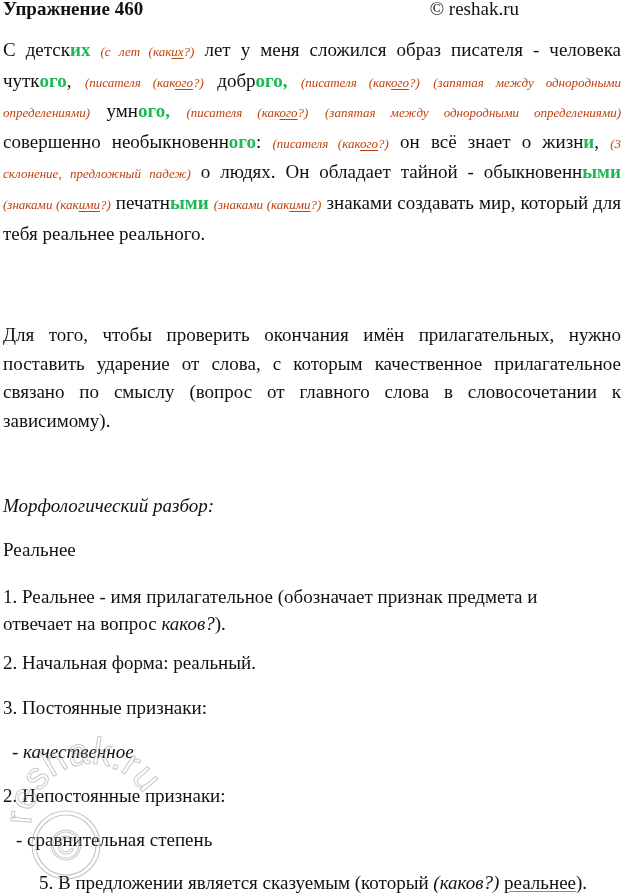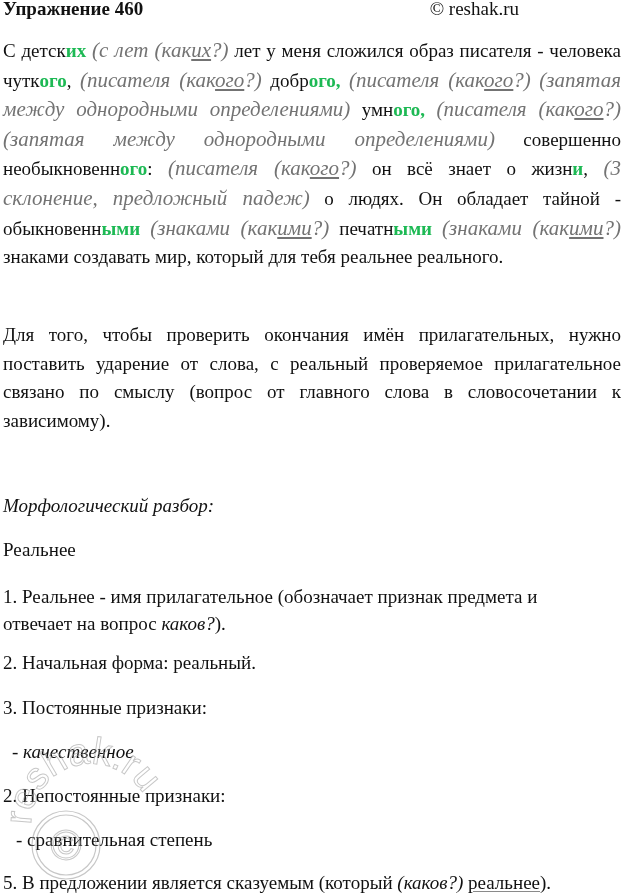--- a/index.html
+++ b/index.html
@@ -15,21 +15,21 @@
     }
     .copyright {
       position: absolute; right: 4px; top: -2px; font-size: 19px;
     }
     .para {
       position: absolute; left: 3px; width: 618px; font-size: 19px;
       line-height: 28.6px; text-align: justify; text-align-last: left;
     }
     .p1 { top: 36px; }
     .p2 { top: 321px; }
-    .hint { font-style: italic; color: #737373; font-size: 21px; }
+    .hint { font-style: italic; color: #c2410c; font-size: 13px; }
     .hint u { text-decoration: underline; text-underline-offset: 2px; }
     .end { color: #1db954; font-weight: bold; }
     .line {
       position: absolute; left: 3px; font-size: 19px; white-space: nowrap;
     }
     .it { font-style: italic; }
     .u { text-decoration: underline; text-decoration-color: #8a8a8a; text-underline-offset: 2px; }
     .watermark {
       position: absolute; left: 6px; top: 730px; width: 170px; height: 170px;
       pointer-events: none; opacity: 0.55;
@@ -38,32 +38,32 @@
 </head>
 <body>
 
 <div class="header">
   <div class="title">Упражнение 460</div>
   <div class="copyright">© reshak.ru</div>
 </div>
 
 <div class="para p1" id="p1"><span>С детск</span><span class="end">их</span> <span class="hint">(с лет (как<u>их</u>?)</span><span> лет у меня сложился образ писателя - человека чутк</span><span class="end">ого</span><span>, </span> <span class="hint">(писателя (как<u>ого</u>?)</span><span> добр</span><span class="end">ого,</span> <span class="hint">(писателя (как<u>ого</u>?)</span> <span class="hint">(запятая между однородными определениями)</span><span> умн</span><span class="end">ого,</span> <span class="hint">(писателя (как<u>ого</u>?)</span> <span class="hint">(запятая между однородными определениями)</span><span> совершенно необыкновенн</span><span class="end">ого</span><span>: </span> <span class="hint">(писателя (как<u>ого</u>?)</span><span> он всё знает о жизн</span><span class="end">и</span><span>, </span> <span class="hint">(3 склонение, предложный падеж)</span><span> о людях. Он обладает тайной - обыкновенн</span><span class="end">ыми</span> <span class="hint">(знаками (как<u>ими</u>?)</span><span> печатн</span><span class="end">ыми</span> <span class="hint">(знаками (как<u>ими</u>?)</span><span> знаками создавать мир, который для тебя реальнее реального.</span></div>
 
-<div class="para p2">Для того, чтобы проверить окончания имён прилагательных, нужно поставить ударение от слова, с реальный проверяемое прилагательное связано по смыслу (вопрос от главного слова в словосочетании к зависимому).</div>
+<div class="para p2">Для того, чтобы проверить окончания имён прилагательных, нужно поставить ударение от слова, с которым качественное прилагательное связано по смыслу (вопрос от главного слова в словосочетании к зависимому).</div>
 
 <div class="line it" style="top:495px;">Морфологический разбор:</div>
 <div class="line" style="top:539px;">Реальнее</div>
 <div class="line" style="top:586px;text-align:right;">1. Реальнее - имя прилагательное (обозначает признак предмета и</div>
 <div class="line" style="top:613px;"><span>отвечает на вопрос </span><span class="it">каков?</span><span>).</span></div>
 <div class="line" style="top:652px;text-align:center;">2. Начальная форма: реальный.</div>
 <div class="line" style="top:697px;">3. Постоянные признаки:</div>
 <div class="line" style="top:741px; left:12px;font-style:italic;">- качественное</div>
 <div class="line" style="top:785px;">2. Непостоянные признаки:</div>
 <div class="line" style="top:829px; left:16px;">- сравнительная степень</div>
-<div class="line" style="top:872px;"><span>5. В предложении является сказуемым (который </span><span class="it">(каков?)</span> <span class="u">реальнее</span><span>).</span></div>
+<div class="line" style="top:872px;margin-left:36px;"><span>5. В предложении является сказуемым (который </span><span class="it">(каков?)</span> <span class="u">реальнее</span><span>).</span></div>
 
 <svg class="watermark" viewBox="0 0 170 170">
   <defs>
     <path id="arc" d="M 25 95 A 60 60 0 0 1 140 70"></path>
   </defs>
   <circle cx="60" cy="115" r="34" fill="none" stroke="#9a9a9a" stroke-width="1.2"></circle>
   <circle cx="60" cy="115" r="30" fill="none" stroke="#9a9a9a" stroke-width="1.2"></circle>
   <text x="60" y="130" text-anchor="middle" font-size="42" fill="none" stroke="#9a9a9a" stroke-width="1" font-family="'Liberation Sans', sans-serif">©</text>
   <text font-size="38" fill="none" stroke="#9a9a9a" stroke-width="1" font-family="'Liberation Sans', sans-serif">
     <textPath href="#arc">reshak.ru</textPath>

